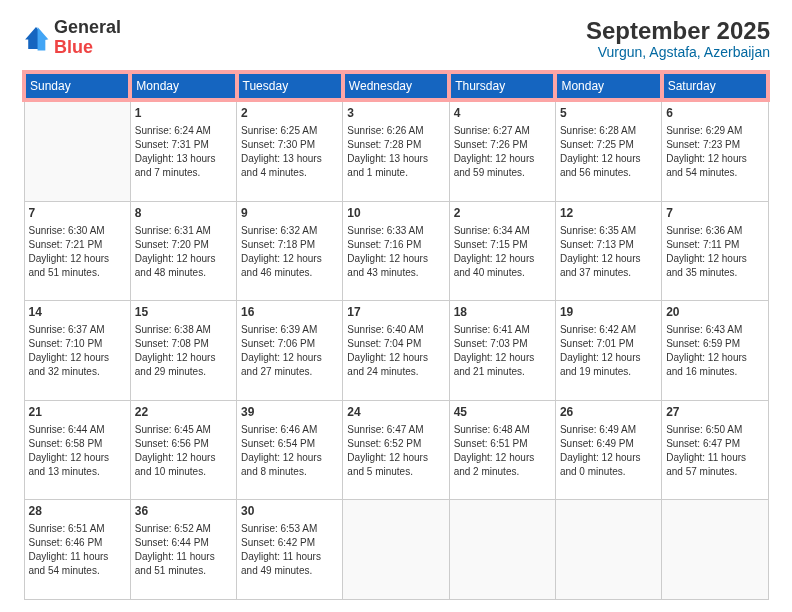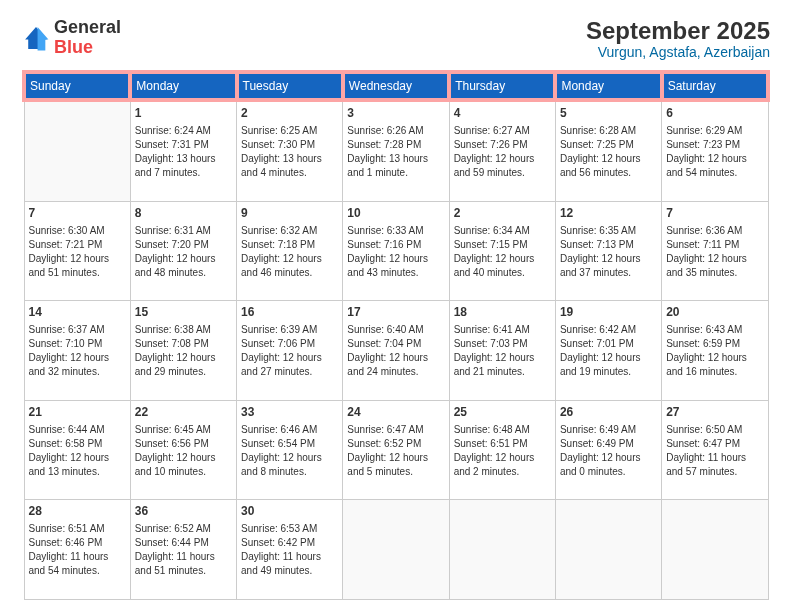--- a/index.html
+++ b/index.html
@@ -220,29 +220,29 @@
         <tr>
           <td>
             <span class="day-number">21</span>
             <div class="day-info">Sunrise: 6:44 AM<br>Sunset: 6:58 PM<br>Daylight: 12 hours and 13 minutes.</div>
           </td>
           <td>
             <span class="day-number">22</span>
             <div class="day-info">Sunrise: 6:45 AM<br>Sunset: 6:56 PM<br>Daylight: 12 hours and 10 minutes.</div>
           </td>
           <td>
-            <span class="day-number">33</span>
+            <span class="day-number">39</span>
             <div class="day-info">Sunrise: 6:46 AM<br>Sunset: 6:54 PM<br>Daylight: 12 hours and 8 minutes.</div>
           </td>
           <td>
             <span class="day-number">24</span>
             <div class="day-info">Sunrise: 6:47 AM<br>Sunset: 6:52 PM<br>Daylight: 12 hours and 5 minutes.</div>
           </td>
           <td>
-            <span class="day-number">25</span>
+            <span class="day-number">45</span>
             <div class="day-info">Sunrise: 6:48 AM<br>Sunset: 6:51 PM<br>Daylight: 12 hours and 2 minutes.</div>
           </td>
           <td>
             <span class="day-number">26</span>
             <div class="day-info">Sunrise: 6:49 AM<br>Sunset: 6:49 PM<br>Daylight: 12 hours and 0 minutes.</div>
           </td>
           <td>
             <span class="day-number">27</span>
             <div class="day-info">Sunrise: 6:50 AM<br>Sunset: 6:47 PM<br>Daylight: 11 hours and 57 minutes.</div>
           </td>

